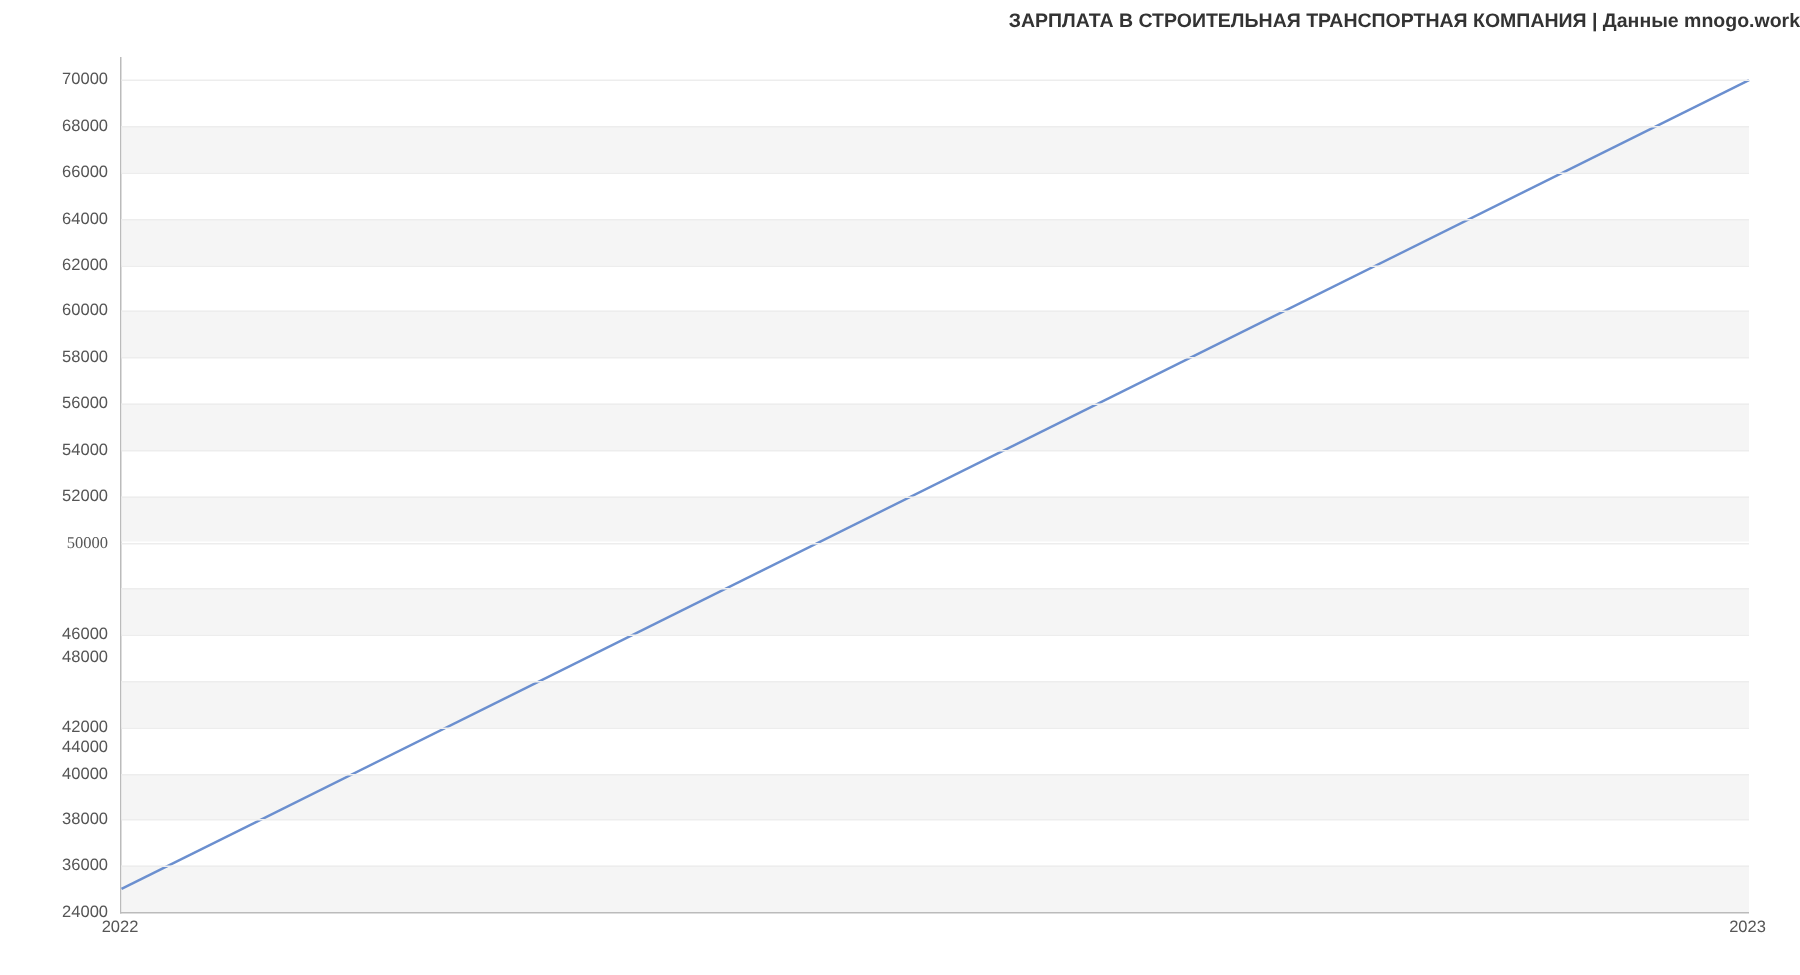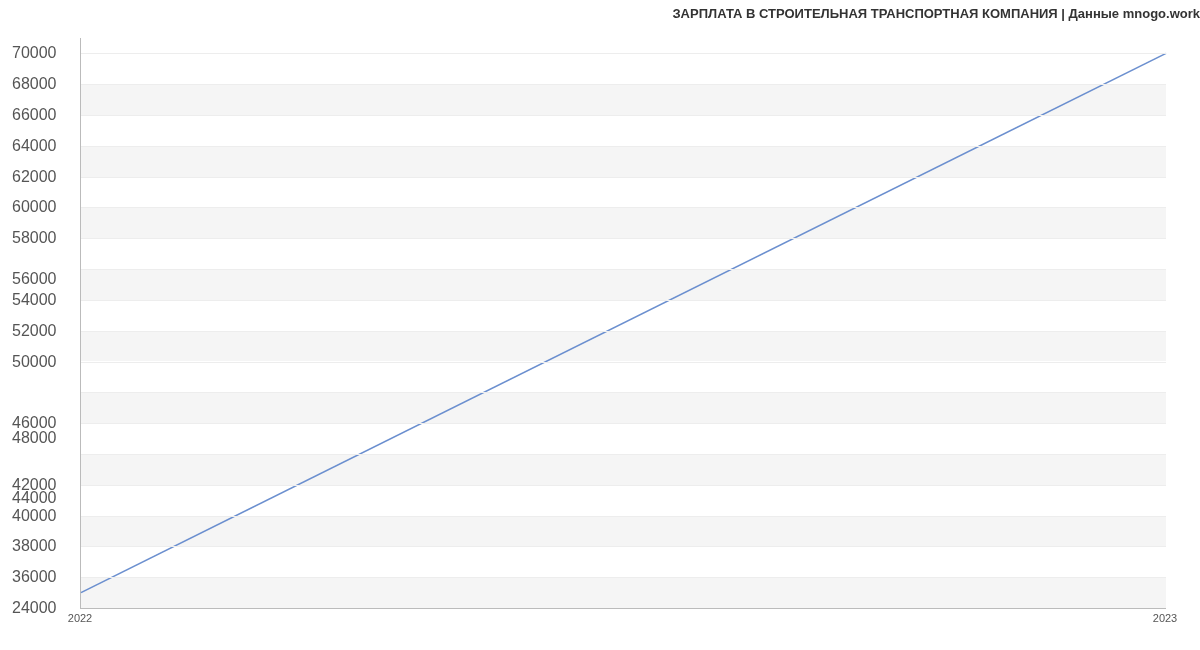--- a/index.html
+++ b/index.html
@@ -45,21 +45,22 @@
     position: absolute;
     left: 0;
     width: 100%;
     height: 0;
     border-top: 1px solid #ededed;
   }
   .ytick {
     position: absolute;
     right: 1128px;
     width: 60px;
-    font-size: 16px;
+    text-align: right;
+    font-size: 11px;
     color: #555;
     transform: translateY(-50%);
   }
   .xtick {
     position: absolute;
     top: 612px;
     font-size: 11px;
     color: #555;
     transform: translateX(-50%);
   }
@@ -110,24 +111,24 @@
       <div class="grid" style="top: 15.4054px;"></div>
     </div>
 <div class="ytick" style="top: 608px;">24000</div>
     <div class="ytick" style="top: 577.189px;">36000</div>
     <div class="ytick" style="top: 546.378px;">38000</div>
     <div class="ytick" style="top: 515.568px;">40000</div>
     <div class="ytick" style="top: 484.757px;">42000</div>
     <div class="ytick" style="top: 453.946px; margin-top: 44px;">44000</div>
     <div class="ytick" style="top: 423.135px;">46000</div>
     <div class="ytick" style="top: 398px; margin-top: 40px;">48000</div>
-    <div class="ytick" style="top: 361.514px;">50000</div>
+    <div class="ytick" style="top: 361.514px; font-family: Liberation Serif, serif;">50000</div>
     <div class="ytick" style="top: 330.703px;">52000</div>
     <div class="ytick" style="top: 299.892px;">54000</div>
-    <div class="ytick" style="top: 269.081px; margin-top: 10px;">56000</div>
+    <div class="ytick" style="top: 269.081px;">56000</div>
     <div class="ytick" style="top: 238.27px;">58000</div>
     <div class="ytick" style="top: 207.459px;">60000</div>
     <div class="ytick" style="top: 176.649px;">62000</div>
     <div class="ytick" style="top: 145.838px;">64000</div>
     <div class="ytick" style="top: 115.027px;">66000</div>
     <div class="ytick" style="top: 84.2162px;">68000</div>
     <div class="ytick" style="top: 53.4054px;">70000</div>
     <div class="xtick" style="left: 80px;">2022</div>
     <div class="xtick" style="left: 1165px;">2023</div>
   </div>

